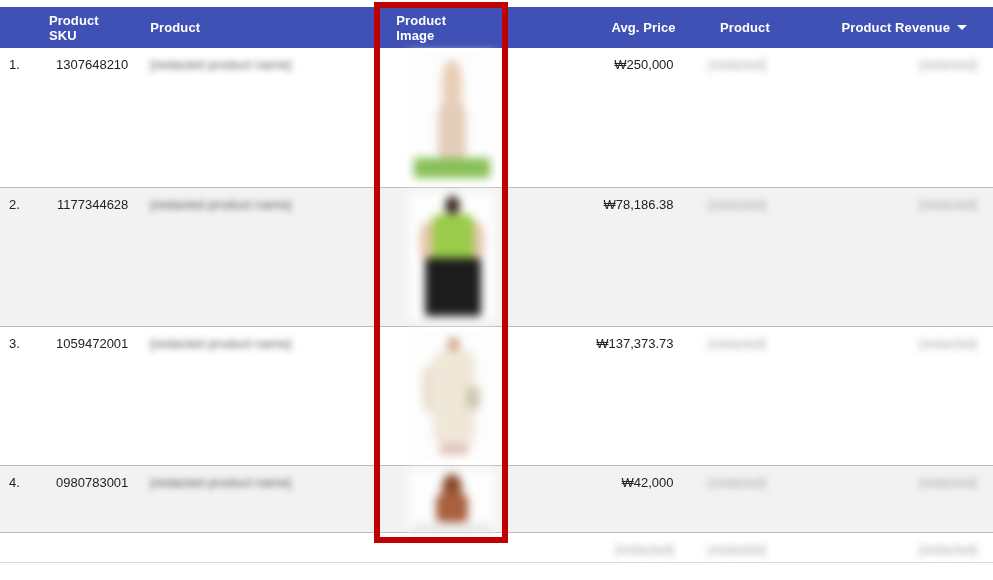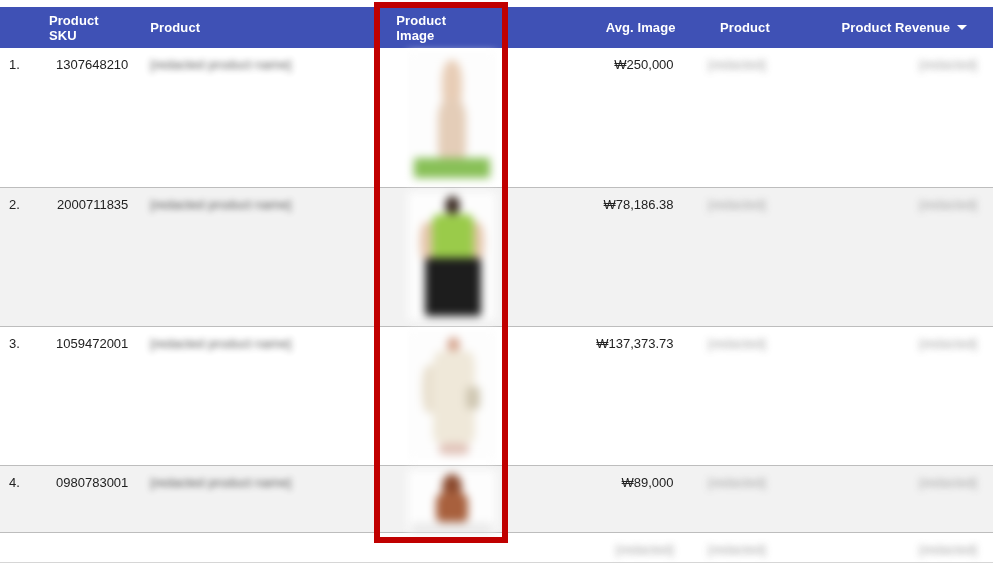--- a/index.html
+++ b/index.html
@@ -256,21 +256,21 @@
   <div class="table-wrap">
     <table class="report">
       <thead>
         <tr class="head-row">
           <th class="c-index"></th>
           <th class="c-sku">Product
 SKU</th>
           <th class="c-prod">Product</th>
           <th class="c-img">Product
 Image</th>
-          <th class="c-price">Avg. Image</th>
+          <th class="c-price">Avg. Price</th>
           <th class="c-qty">Product</th>
           <th class="c-rev"><span>Product Revenue</span><span class="sort-caret"></span></th>
         </tr>
       </thead>
       <tbody>
 
         <tr class="data-row odd">
           <td class="c-index">
               <div class="cell-pad">1.</div>
             </td>
@@ -299,21 +299,21 @@
           <td class="c-rev">
               <div class="cell-pad"><span class="blur-text soft">[redacted]</span></div>
             </td>
         </tr>
 
         <tr class="data-row even">
           <td class="c-index">
               <div class="cell-pad">2.</div>
             </td>
           <td class="c-sku">
-              <div class="cell-pad">2000711835</div>
+              <div class="cell-pad">1177344628</div>
             </td>
           <td class="c-prod">
               <div class="cell-pad"><span class="blur-text strong">[redacted product name]</span></div>
             </td>
           <td class="c-img">
             <div class="cell-pad" style="padding-top:4px;">
               <div class="thumb t2">
                 <div class="bg"></div>
                 <div class="head"></div>
                 <div class="armL"></div>
@@ -381,21 +381,21 @@
             <div class="cell-pad" style="padding-top:4px;">
               <div class="thumb t4">
                 <div class="bg"></div>
                 <div class="head"></div>
                 <div class="bust"></div>
                 <div class="shelf"></div>
               </div>
             </div>
           </td>
           <td class="c-price">
-              <div class="cell-pad">₩89,000</div>
+              <div class="cell-pad">₩42,000</div>
             </td>
           <td class="c-qty">
               <div class="cell-pad"><span class="blur-text soft">[redacted]</span></div>
             </td>
           <td class="c-rev">
               <div class="cell-pad"><span class="blur-text soft">[redacted]</span></div>
             </td>
         </tr>
 
         <tr class="data-row odd last-row">

